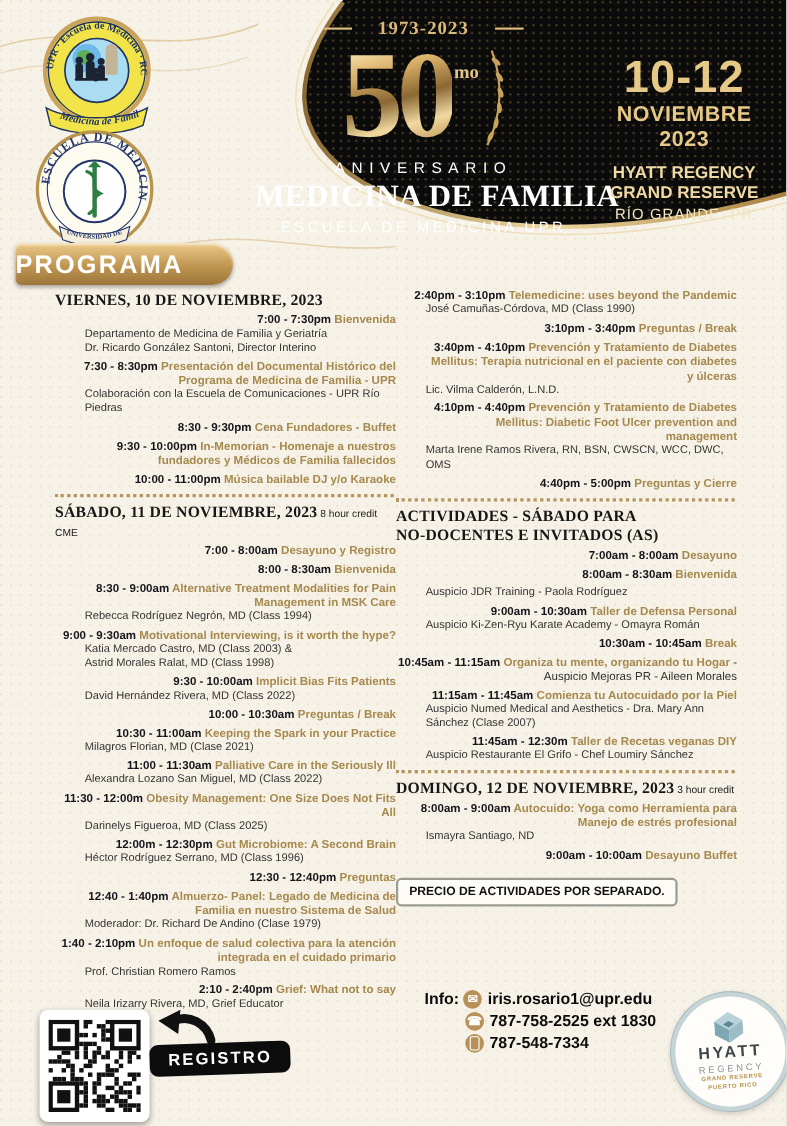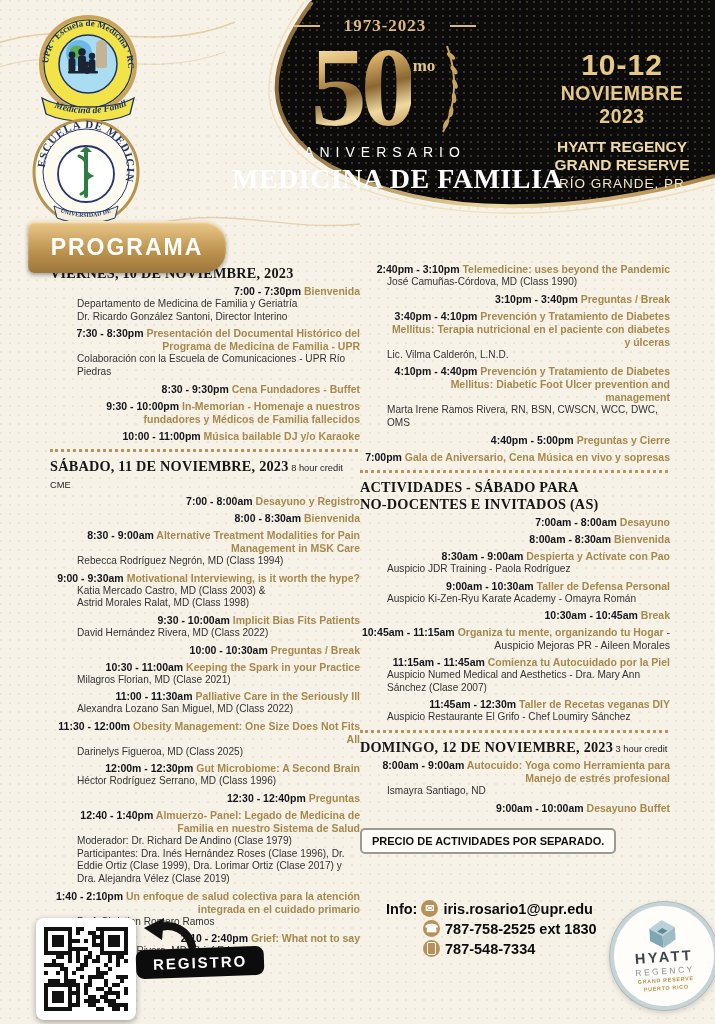--- a/index.html
+++ b/index.html
@@ -26,29 +26,29 @@
   .fifty{font-family:"Liberation Serif",serif;font-weight:bold;font-size:112px;line-height:.92;letter-spacing:-6px;
     background:linear-gradient(165deg,#f9e7b3 8%,#d7ae67 30%,#8a6733 52%,#f0d9a0 72%,#b78c49 95%);
     -webkit-background-clip:text;background-clip:text;color:transparent;-webkit-text-fill-color:transparent;}
   .ordinal{font-family:"Liberation Serif",serif;font-weight:bold;font-size:17px;color:#e3c487;margin-top:20px;margin-left:2px}
   .laurel{margin-top:8px}
   .anniv{letter-spacing:6px;font-size:14px;margin-top:0}
   .etitle-big{font-family:"Liberation Serif",serif;font-weight:bold;font-size:28px;letter-spacing:.5px;margin-top:3px;white-space:nowrap}
   .esub{font-size:13.5px;letter-spacing:3.2px;margin-top:4px;white-space:nowrap}
 
   .datebox{position:absolute;left:536px;top:50px;width:172px;text-align:center;z-index:2}
-  .d1{font-size:30px;font-weight:bold;color:#e6c987;letter-spacing:1px;line-height:1}
+  .d1{font-size:41px;font-weight:bold;color:#e6c987;letter-spacing:1px;line-height:1}
   .d2{font-size:19.5px;font-weight:bold;color:#e6c987;margin-top:2px;letter-spacing:.5px}
   .d3{font-size:15.5px;font-weight:bold;color:#efd9a5;line-height:1.18}
   .d3.first{margin-top:10px}
   .d4{font-size:13.5px;color:#f2e6c4;letter-spacing:1px;margin-top:1px}
 
-  .programa{position:absolute;left:28px;top:221px;width:198px;height:52px;z-index:4;
+  .programa{position:absolute;left:14px;top:221px;width:198px;height:38px;z-index:4;
     background:linear-gradient(180deg,#ecca8a,#bd934f 58%,#9c763a);
-    border-radius:6px 22px 22px 6px;display:flex;align-items:center;justify-content:center;
+    border-radius:6px 22px 22px 6px;display:flex;align-items:center;
     color:#fff;font-weight:bold;font-size:23px;letter-spacing:2px;
     box-shadow:0 2px 4px rgba(0,0,0,.35), inset 0 2px 2px rgba(255,255,255,.55);}
 
   .content{position:absolute;left:50px;top:263px;width:620px;display:flex;z-index:2}
   .col{flex:1;min-width:0;--ind:27px}
   .day-heading{font-family:"Liberation Serif",serif;font-weight:bold;font-size:14.3px;color:#161616;
     letter-spacing:.2px;margin:2px 0 3px;line-height:1.2}
   .credit{font-family:"Liberation Sans",sans-serif;font-weight:normal;font-size:9.3px;color:#222;letter-spacing:0}
   .dots{border-top:3px dotted #ab8749;margin:6px 2px 6px 0;opacity:.85}
   .event{margin-bottom:4px}
@@ -174,20 +174,21 @@
           <ellipse cx="19" cy="26" rx="5" ry="2.2" transform="rotate(55 19 26)"></ellipse>
           <ellipse cx="20" cy="40" rx="5" ry="2.2" transform="rotate(70 20 40)"></ellipse>
           <ellipse cx="19" cy="54" rx="5" ry="2.2" transform="rotate(85 19 54)"></ellipse>
           <ellipse cx="16" cy="68" rx="5" ry="2.2" transform="rotate(100 16 68)"></ellipse>
           <ellipse cx="11" cy="80" rx="5" ry="2.2" transform="rotate(115 11 80)"></ellipse>
         </g>
       </svg>
     </div>
     <div class="anniv">ANIVERSARIO</div>
     <div class="etitle-big">MEDICINA DE FAMILIA</div>
+    <div class="esub">ESCUELA DE MEDICINA UPR</div>
   </div>
 
   <div class="datebox">
     <div class="d1">10-12</div>
     <div class="d2">NOVIEMBRE 2023</div>
     <div class="d3 first">HYATT REGENCY</div>
     <div class="d3">GRAND RESERVE</div>
     <div class="d4">RÍO GRANDE, PR</div>
   </div>
 
@@ -255,21 +256,20 @@
         <div class="event">
           <div class="event-line"><span class="time">12:00m - 12:30pm</span> <span class="etitle2">Gut Microbiome: A Second Brain</span></div>
           <div class="detail">Héctor Rodríguez Serrano, MD (Class 1996)</div>
         </div>
         <div class="event">
           <div class="event-line"><span class="time">12:30 - 12:40pm</span> <span class="etitle2">Preguntas</span></div>
         </div>
         <div class="event">
           <div class="event-line"><span class="time">12:40 - 1:40pm</span> <span class="etitle2">Almuerzo- Panel: Legado de Medicina de Familia en nuestro Sistema de Salud</span></div>
           <div class="detail">Moderador: Dr. Richard De Andino (Clase 1979)</div>
-          <div class="detail">Participantes: Dra. Inés Hernández Roses (Clase 1996), Dr. Eddie Ortiz (Clase 1999), Dra. Lorimar Ortiz (Clase 2017) y Dra. Alejandra Vélez (Clase 2019)</div>
         </div>
         <div class="event">
           <div class="event-line"><span class="time">1:40 - 2:10pm</span> <span class="etitle2">Un enfoque de salud colectiva para la atención integrada en el cuidado primario</span></div>
           <div class="detail">Prof. Christian Romero Ramos</div>
         </div>
         <div class="event">
           <div class="event-line"><span class="time">2:10 - 2:40pm</span> <span class="etitle2">Grief: What not to say</span></div>
           <div class="detail">Neila Irizarry Rivera, MD, Grief Educator</div>
         </div>
       </div>
@@ -279,28 +279,25 @@
         </div><div class="event">
           <div class="event-line"><span class="time">3:10pm - 3:40pm</span> <span class="etitle2">Preguntas / Break</span></div>
         </div><div class="event">
           <div class="event-line"><span class="time">3:40pm - 4:10pm</span> <span class="etitle2">Prevención y Tratamiento de Diabetes Mellitus: Terapia nutricional en el paciente con diabetes y úlceras</span></div>
           <div class="detail">Lic. Vilma Calderón, L.N.D.</div>
         </div><div class="event">
           <div class="event-line"><span class="time">4:10pm - 4:40pm</span> <span class="etitle2">Prevención y Tratamiento de Diabetes Mellitus: Diabetic Foot Ulcer prevention and management</span></div>
           <div class="detail">Marta Irene Ramos Rivera, RN, BSN, CWSCN, WCC, DWC, OMS</div>
         </div><div class="event">
           <div class="event-line"><span class="time">4:40pm - 5:00pm</span> <span class="etitle2">Preguntas y Cierre</span></div>
-        </div><div class="event">
-          <div class="event-line"><span class="time">7:00pm</span> <span class="etitle2">Gala de Aniversario, Cena Música en vivo y sopresas</span></div>
         </div><div class="dots"></div><div class="day-heading"><span class="hline">ACTIVIDADES - SÁBADO PARA</span><br><span class="hline">NO-DOCENTES E INVITADOS (AS)</span></div><div class="event">
           <div class="event-line"><span class="time">7:00am - 8:00am</span> <span class="etitle2">Desayuno</span></div>
         </div><div class="event">
           <div class="event-line"><span class="time">8:00am - 8:30am</span> <span class="etitle2">Bienvenida</span></div>
         </div><div class="event">
-          <div class="event-line"><span class="time">8:30am - 9:00am</span> <span class="etitle2">Despierta y Actívate con Pao</span></div>
           <div class="detail">Auspicio JDR Training - Paola Rodríguez</div>
         </div><div class="event">
           <div class="event-line"><span class="time">9:00am - 10:30am</span> <span class="etitle2">Taller de Defensa Personal</span></div>
           <div class="detail">Auspicio Ki-Zen-Ryu Karate Academy - Omayra Román</div>
         </div><div class="event">
           <div class="event-line"><span class="time">10:30am - 10:45am</span> <span class="etitle2">Break</span></div>
         </div><div class="event">
           <div class="event-line"><span class="time">10:45am - 11:15am</span> <span class="etitle2">Organiza tu mente, organizando tu Hogar</span><span class="esuffix"> - Auspicio Mejoras PR - Aileen Morales</span></div>
         </div><div class="event">
           <div class="event-line"><span class="time">11:15am - 11:45am</span> <span class="etitle2">Comienza tu Autocuidado por la Piel</span></div>

